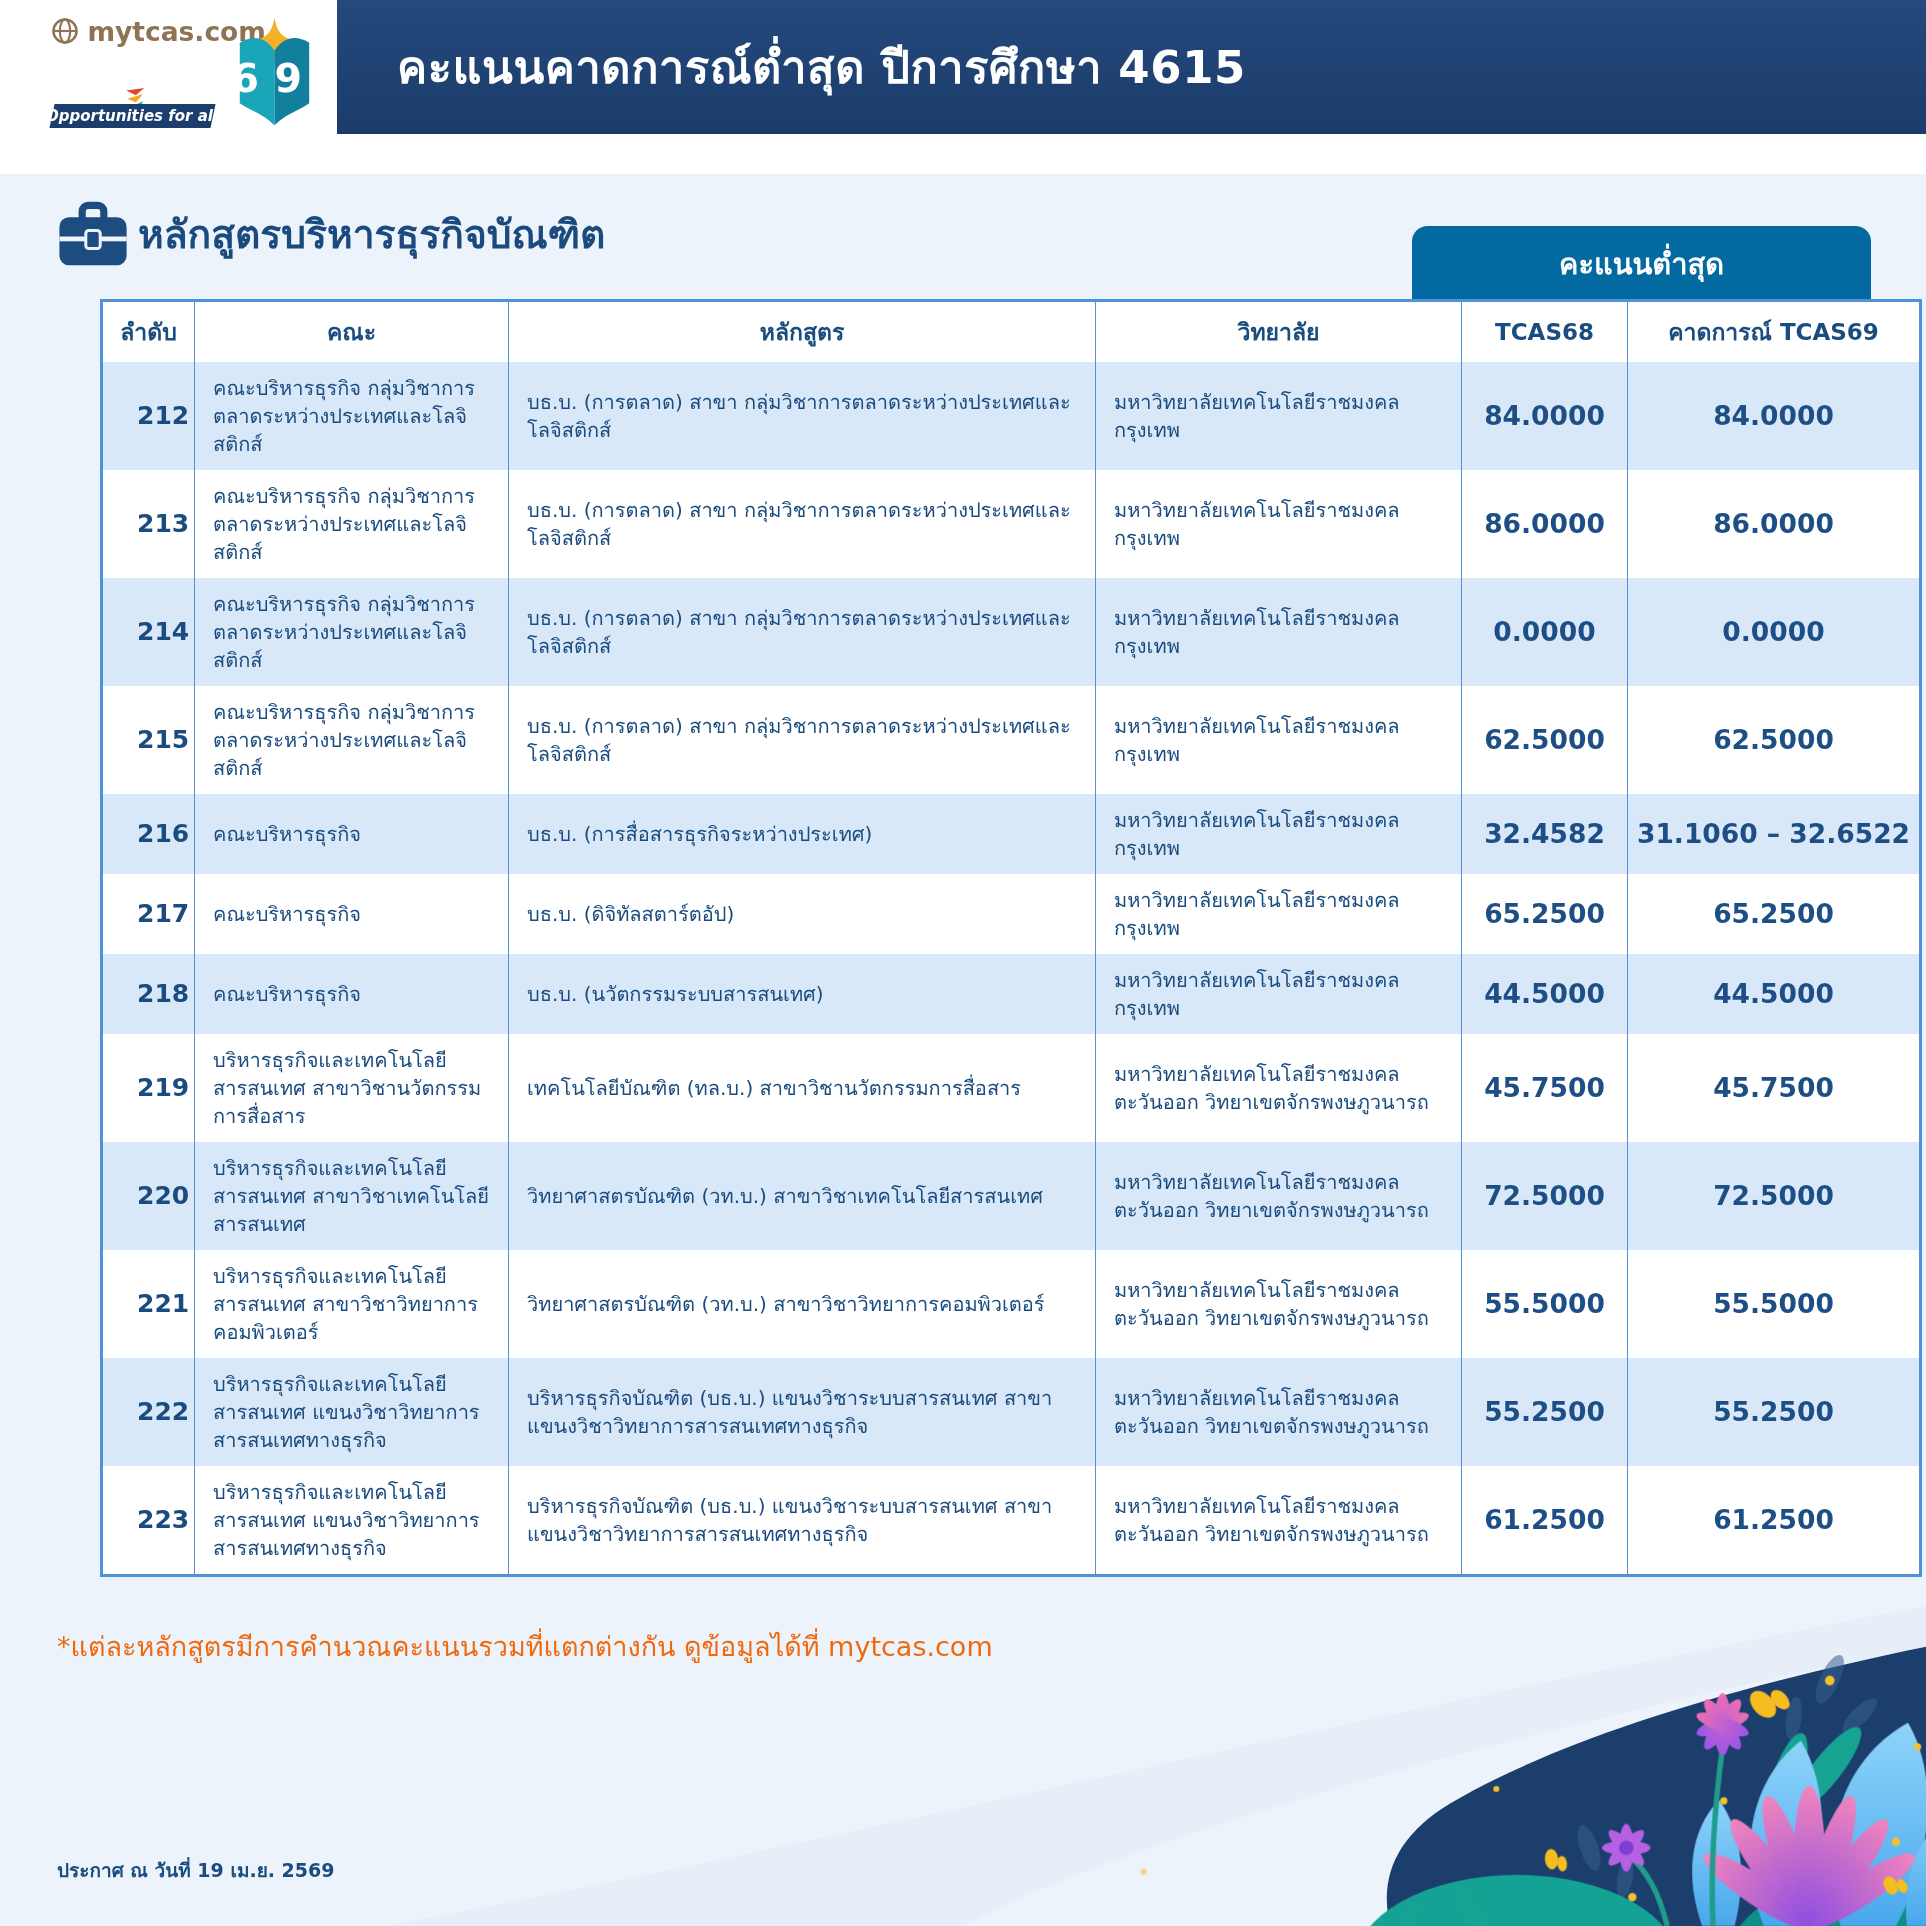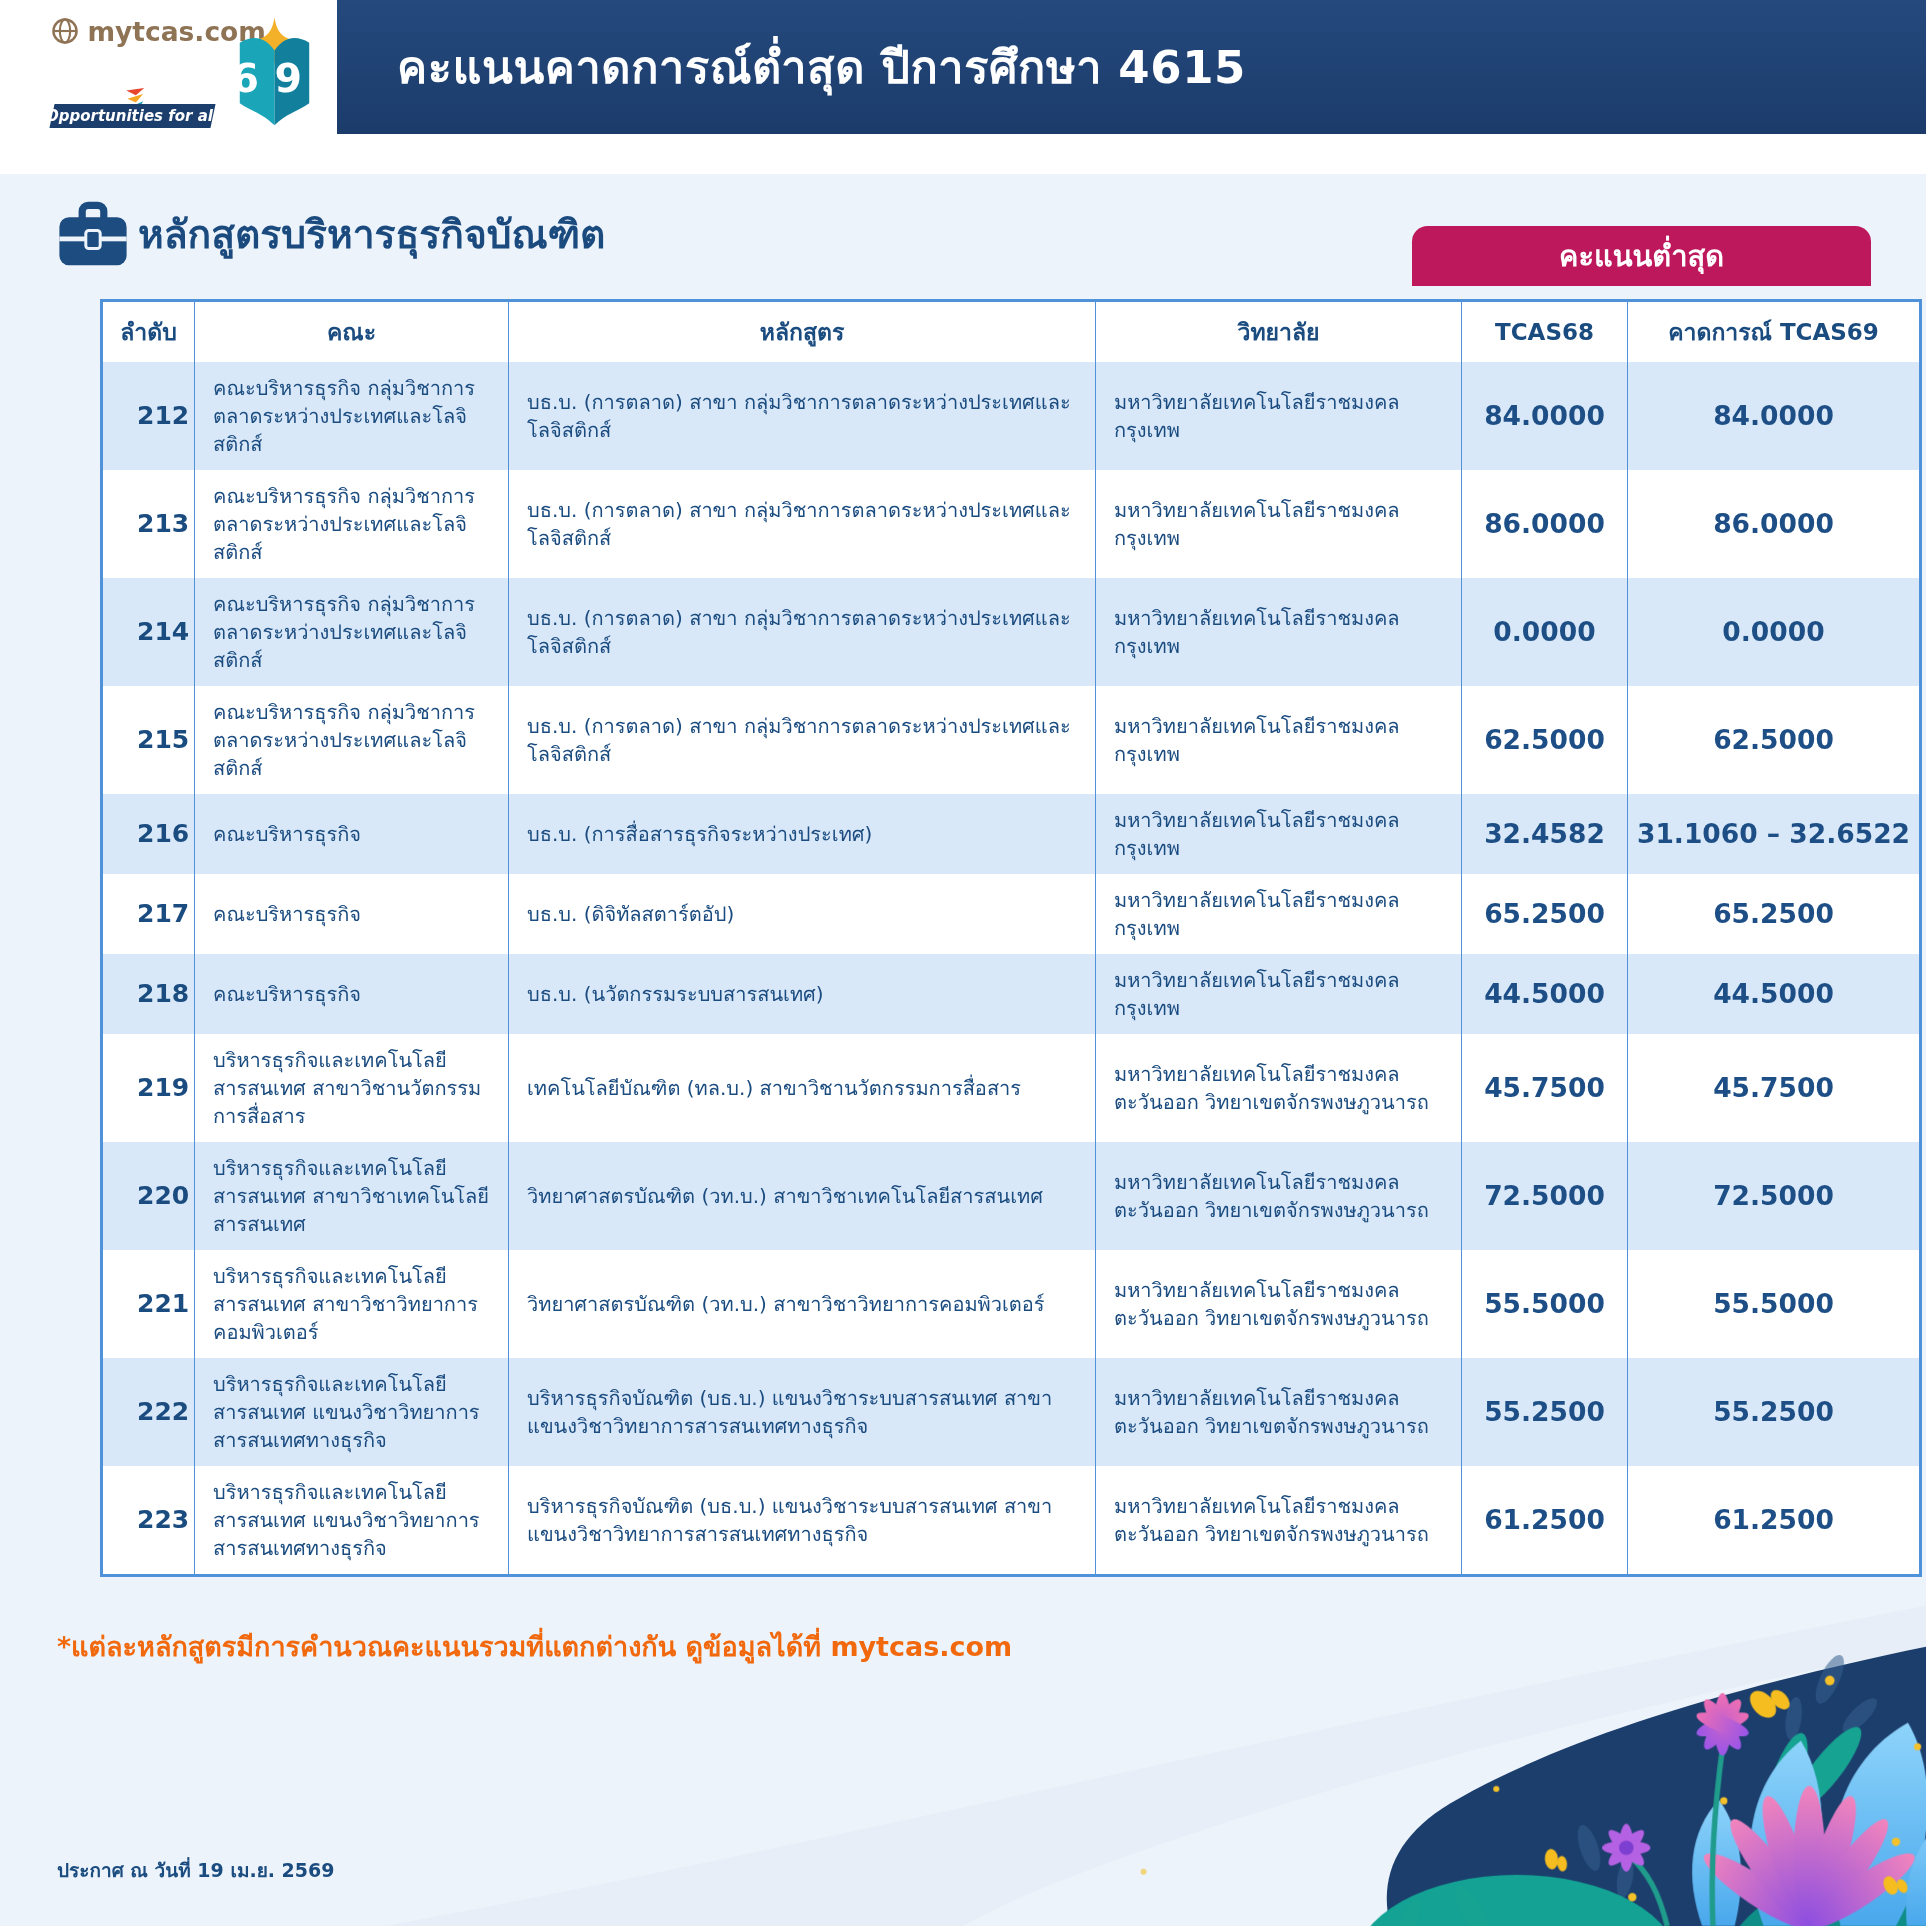--- a/index.html
+++ b/index.html
@@ -26,21 +26,21 @@
   .logo-banner{
     position:absolute;left:52px;top:104px;width:161px;height:24px;background:#1c3e6d;
     transform:skewX(-12deg);display:flex;align-items:center;justify-content:center;
   }
   .logo-banner span{transform:skewX(12deg);font-style:italic;font-weight:bold;color:#ffffff;font-size:15px;white-space:nowrap;}
   
   .section-head{position:absolute;left:57px;top:194px;height:79px;display:flex;align-items:center;gap:9px;z-index:3;}
   .section-head h2{margin:0;font-size:39px;font-weight:bold;color:#1b4a7e;}
   
   .score-badge{
-    position:absolute;left:1412px;top:226px;width:459px;height:60px;background:#be185d;
+    position:absolute;left:1412px;top:226px;width:459px;height:75px;background:#0369a1;
     border-radius:15.6px 15.6px 0 0;display:flex;align-items:center;justify-content:center;
     font-size:29px;font-weight:bold;color:#ffffff;z-index:1;
   }
   
   table.scores{
     position:absolute;left:52px;top:299px;width:1818px;z-index:2;
     border-collapse:collapse;table-layout:fixed;background:#ffffff;
     border:3.6px solid #4f92da;
     margin-left:48px;
   }
@@ -49,21 +49,21 @@
   .scores th,.scores td{border-left:1.8px solid #4f92da;vertical-align:middle;}
   .scores th:first-child,.scores td:first-child{border-left:none;}
   .scores thead th{height:60px;background:#ffffff;color:#1b4c80;font-size:23px;font-weight:bold;text-align:center;padding:0 6px;}
   .scores td{font-size:20px;line-height:28px;color:#1b4c80;padding:12px 18px;font-weight:500;}
   td.c-no{font-size:25px;font-weight:bold;text-align:right;padding:12px 4.8px;}
   td.c-s68,td.c-s69{font-size:26.5px;font-weight:bold;text-align:center;padding:4px 6px;color:#1d4f86;}
   td.c-camp{white-space:pre-line;}
   tr.row-alt{background:#d9e8f8;}
   tr.row-plain{background:#ffffff;}
   
-  .footnote{position:absolute;left:57px;top:1625px;margin:0;font-size:27px;font-weight:bold;color:#f1680d;z-index:3;}
+  .footnote{position:absolute;left:57px;top:1625px;margin:0;font-size:27px;font-weight:normal;color:#f1680d;z-index:3;}
   .published{position:absolute;left:57px;top:1855px;margin:0;font-size:19px;font-weight:bold;color:#1b4c80;z-index:5;}
   .bottom-art{position:absolute;left:0;top:1589px;width:1926px;height:337px;z-index:1;display:block;}
 </style>
 </head>
 <body>
 
 <div class="page">
 
   <header class="topbar">
     <div class="logo-site">

